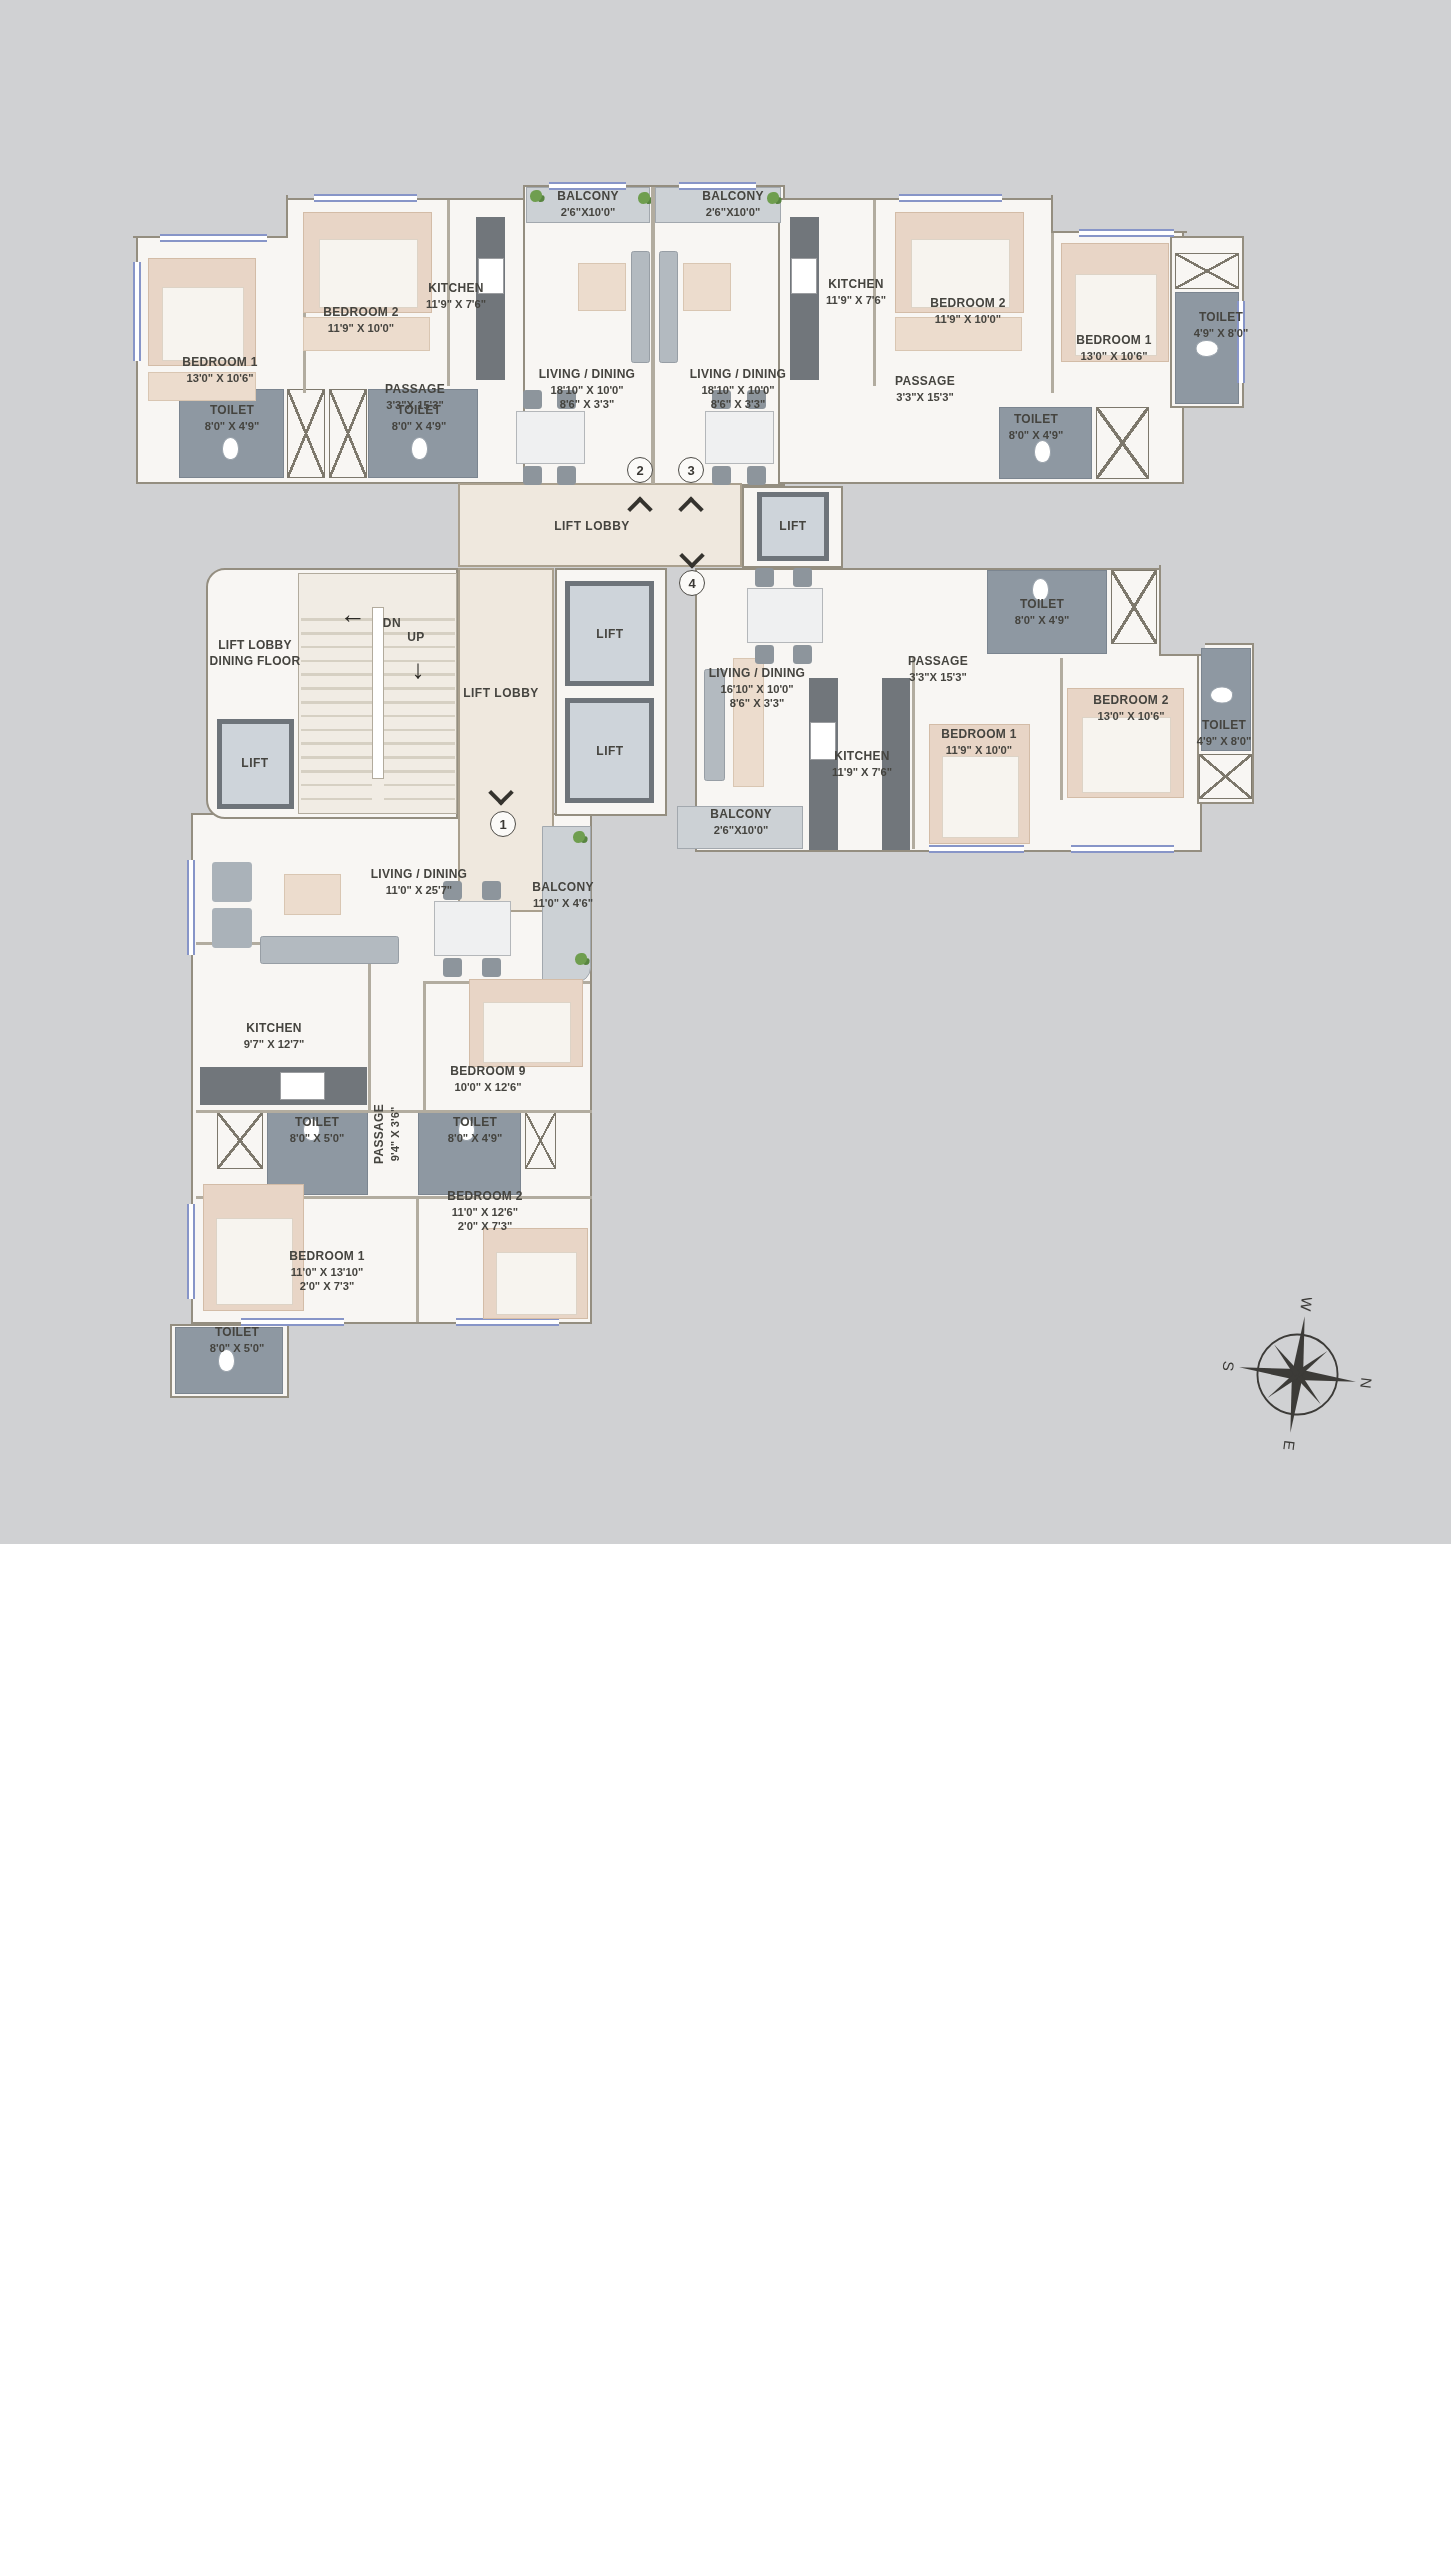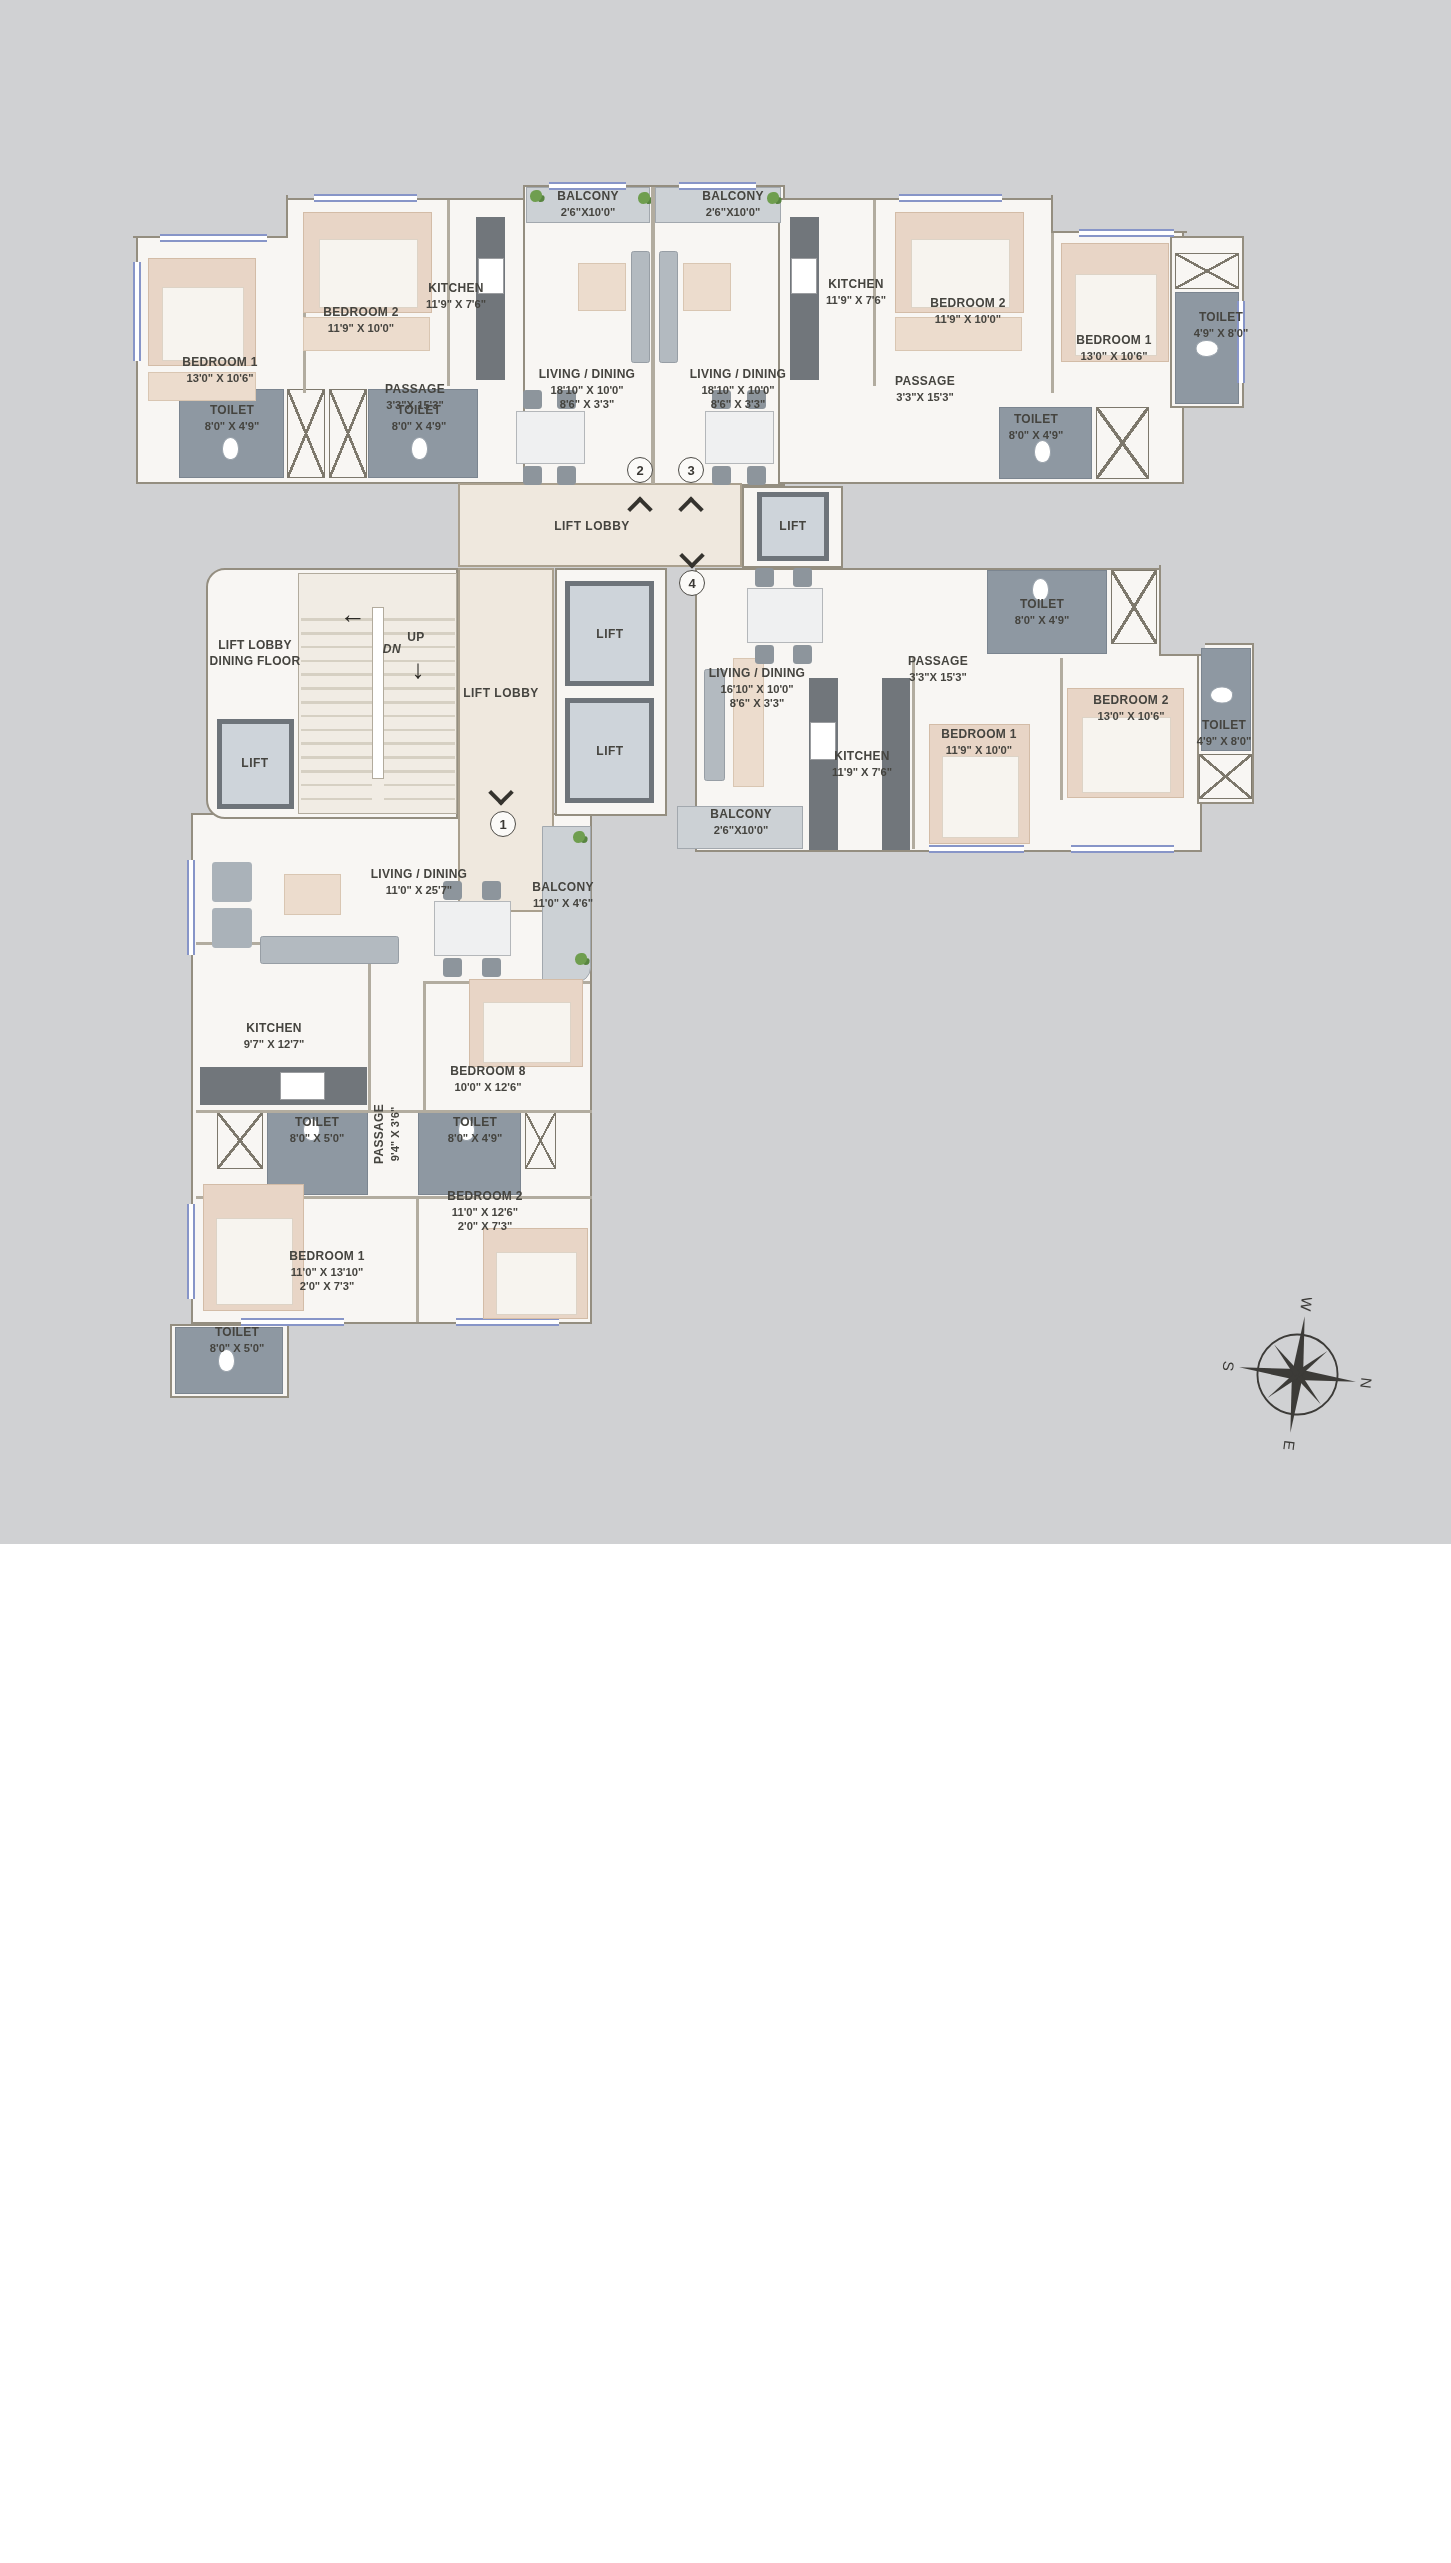--- a/index.html
+++ b/index.html
@@ -327,21 +327,21 @@
     <div class="rl solo" style="left:610px;top:752px;">
         <span class="nm">LIFT</span>
       </div>
     <div class="rl solo" style="left:501px;top:694px;">
         <span class="nm">LIFT LOBBY</span>
       </div>
     <div class="rl" style="left:255px;top:654px;">
         <span class="nm">LIFT LOBBY</span>
         <span class="nm">DINING FLOOR</span>
       </div>
-    <div class="rl solo" style="left:392px;top:650px;font-style:italic;">
+    <div class="rl solo" style="left:392px;top:624px;">
         <span class="nm">DN</span>
       </div>
     <div class="rl solo" style="left:416px;top:638px;">
         <span class="nm">UP</span>
       </div>
     <div class="rl solo" style="left:255px;top:764px;">
         <span class="nm">LIFT</span>
       </div>
 
     <div class="rl" style="left:1042px;top:612px;">
@@ -384,21 +384,21 @@
       </div>
     <div class="rl" style="left:563px;top:895px;">
         <span class="nm">BALCONY</span>
         <span class="dm">11'0" X 4'6"</span>
       </div>
     <div class="rl" style="left:274px;top:1036px;">
         <span class="nm">KITCHEN</span>
         <span class="dm">9'7" X 12'7"</span>
       </div>
     <div class="rl" style="left:488px;top:1079px;">
-        <span class="nm">BEDROOM 8</span>
+        <span class="nm">BEDROOM 9</span>
         <span class="dm">10'0" X 12'6"</span>
       </div>
     <div class="rl" style="left:317px;top:1130px;">
         <span class="nm">TOILET</span>
         <span class="dm">8'0" X 5'0"</span>
       </div>
     <div class="rl rot" style="left:387px;top:1134px;">
         <span class="nm">PASSAGE</span>
         <span class="dm">9'4" X 3'6"</span>
       </div>

